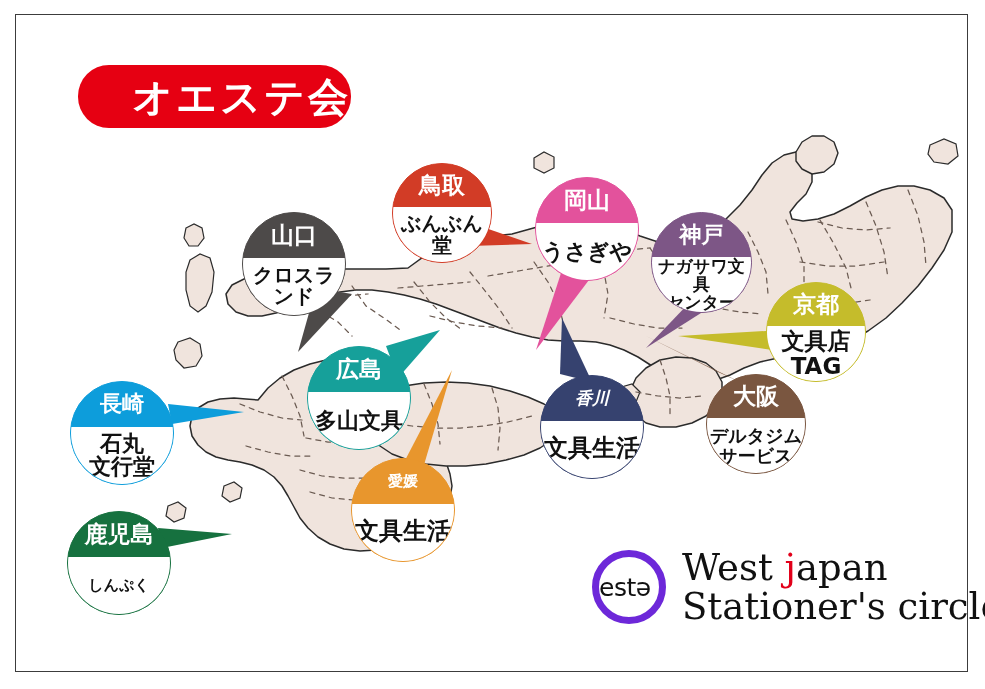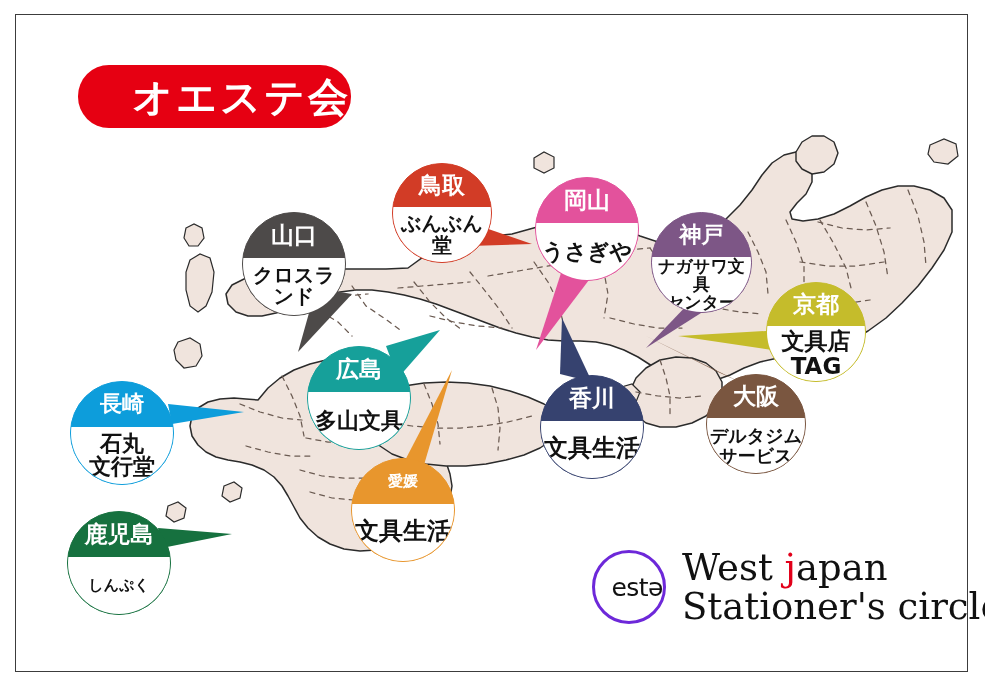--- a/index.html
+++ b/index.html
@@ -102,25 +102,25 @@
   #logo {
     position: absolute;
     left: 592px;
     top: 548px;
     display: flex;
     align-items: center;
   }
   #logo-mark {
     width: 74px;
     height: 74px;
-    border: 3px solid #6d28d9;
+    border: 7px solid #6d28d9;
     border-radius: 50%;
     display: flex;
     align-items: center;
-    justify-content: flex-end;
+    justify-content: flex-start;
     box-sizing: border-box;
     flex: 0 0 auto;
   }
   #logo-mark .este {
     font-family: "DejaVu Sans", "Liberation Sans", sans-serif;
     font-size: 25px;
     color: #111111;
     letter-spacing: -0.5px;
     line-height: 1;
   }
@@ -289,21 +289,21 @@
     <div class="pin" style="left: 307px; top: 346px; width: 104px; height: 104px; background: rgb(22, 160, 154); border: 1.5px solid rgb(22, 160, 154); font-family: Liberation Serif, serif;">
       <div class="pref" style="font-size: 23px;">広島</div>
       <div class="shop" style="font-size: 22px;">多山文具</div>
     </div>
     <div class="pin" style="left: 70px; top: 381px; width: 104px; height: 104px; background: rgb(13, 157, 219); border: 1.5px solid rgb(13, 157, 219);">
       <div class="pref" style="font-size: 22px;">長崎</div>
       <div class="shop" style="font-size: 22px;">石丸
 文行堂</div>
     </div>
     <div class="pin" style="left: 540px; top: 375px; width: 104px; height: 104px; background: rgb(54, 66, 111); border: 1.5px solid rgb(54, 66, 111);">
-      <div class="pref" style="font-size: 23px;">香川</div>
+      <div class="pref" style="font-size: 17px; font-style: italic;">香川</div>
       <div class="shop" style="font-size: 24px;">文具生活</div>
     </div>
     <div class="pin" style="left: 706px; top: 374px; width: 100px; height: 100px; background: rgb(122, 86, 64); border: 1.5px solid rgb(122, 86, 64);">
       <div class="pref" style="font-size: 23px;">大阪</div>
       <div class="shop" style="font-size: 18px;">デルタジム
 サービス</div>
     </div>
     <div class="pin" style="left: 351px; top: 458px; width: 104px; height: 104px; background: rgb(232, 150, 45); border: 1.5px solid rgb(232, 150, 45);">
       <div class="pref" style="font-size: 15px;">愛媛</div>
       <div class="shop" style="font-size: 24px;">文具生活</div>

